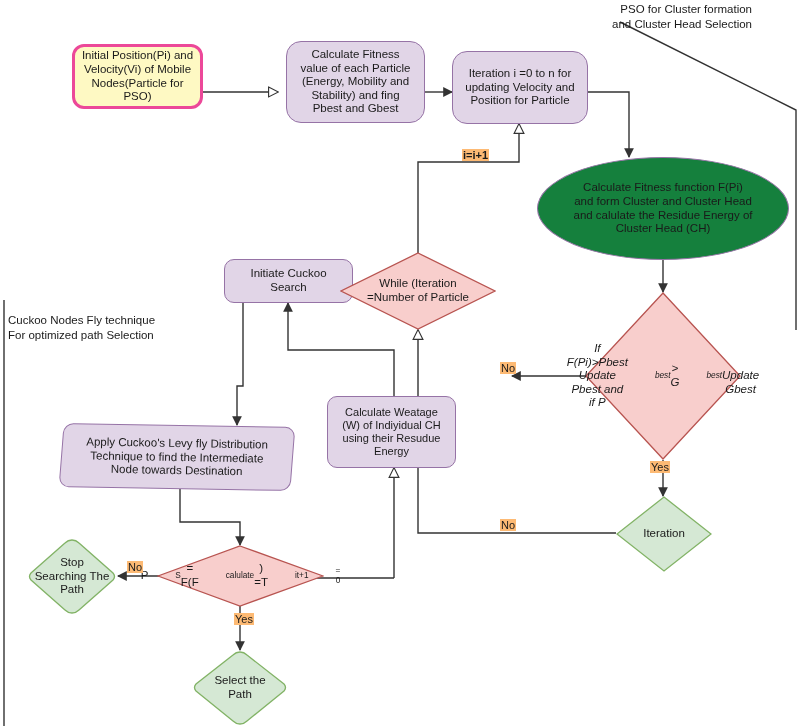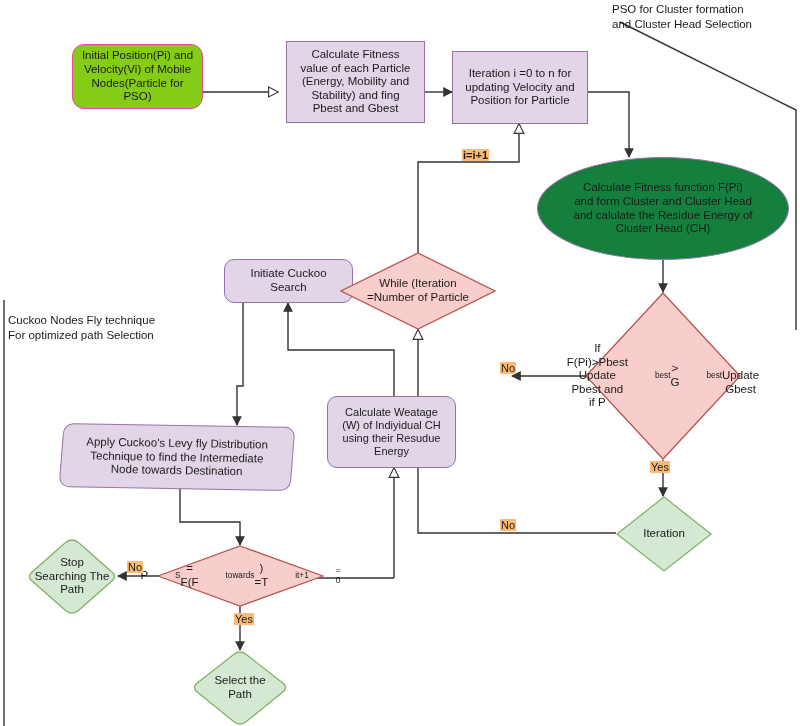--- a/index.html
+++ b/index.html
@@ -27,39 +27,40 @@
   .node {
     position: absolute;
     box-sizing: border-box;
     display: flex;
     align-items: center;
     justify-content: center;
     text-align: center;
     color: #1a1a1a;
     line-height: 1.18;
     z-index: 3;
+    border-radius: 15px;
   }
   .node .lbl {
     display: block;
     padding: 0 3px;
     white-space: pre-line;
   }
   
   .proc {
     border: 1px solid #9673a6;
     background: #e1d5e7;
   }
   .proc-round {
     border: 1px solid #9673a6;
     background: #e1d5e7;
     border-radius: 10px;
   }
   .start-round {
-    border: 1px solid #ec4899;
-    background: #84cc16;
+    border: 3px solid #ec4899;
+    background: #fef9c3;
     border-radius: 12px;
   }
   .ellipse {
     border: 1px solid #9673a6;
     background: #15803d;
     border-radius: 50%;
   }
   .diamond-wrap {
     position: absolute;
     z-index: 3;
@@ -146,21 +147,21 @@
       <path d="M 160 576 L 118 576" marker-end="url(#arrFilled)"></path>
 
       <path d="M 240 606 L 240 650" marker-end="url(#arrFilled)"></path>
 
       <path d="M 620 22 L 796 110 L 796 330"></path>
 
       <path d="M 4 300 L 4 726"></path>
     </g>
   </svg>
 
-  <div class="note" style="left:612px; top:2px; font-size:11.5px; text-align:left;">PSO  for Cluster formation
+  <div class="note" style="left:612px; top:2px; font-size:11.5px; text-align:right;">PSO  for Cluster formation
 and Cluster Head Selection</div>
 
   <div class="note" style="left:8px; top:313px; font-size:11.5px; text-align:left;">Cuckoo Nodes Fly technique
 For optimized path Selection</div>
 
   <div class="node start-round" style="left:72px; top:44px; width:131px; height:65px; font-size:11.5px;">
     <span class="lbl">Initial Position(Pi) and
 Velocity(Vi)  of Mobile
 Nodes(Particle for
 PSO)</span>
@@ -207,39 +208,39 @@
   </div>
 
   <div class="diamond-wrap" style="left:340px; top:252px; width:156px; height:78px;">
     <svg class="diamond-shape" viewBox="0 0 156 78" xmlns="http://www.w3.org/2000/svg">
       <polygon points="78,1 155,39 78,77 1,39" fill="#f8cecc" stroke="#b85450" stroke-width="1.3"></polygon>
     </svg>
     <div class="diamond-text" style="font-size:11.5px;">While (Iteration
 =Number of Particle</div>
   </div>
 
-  <div class="diamond-wrap" style="left:585px; top:292px; width:156px; height:168px;">
+  <div class="diamond-wrap" style="left:585px; top:292px; width:156px; height:168px;font-style:italic;">
     <svg class="diamond-shape" viewBox="0 0 156 168" xmlns="http://www.w3.org/2000/svg">
       <polygon points="78,1 155,84 78,167 1,84" fill="#f8cecc" stroke="#b85450" stroke-width="1.3"></polygon>
     </svg>
     <div class="diamond-text" style="font-size:11.5px;">If F(Pi)&gt;Pbest<br>Update Pbest and<br>if P<sub>best</sub>&gt; G<sub>best</sub><br>Update Gbest</div>
   </div>
 
   <div class="diamond-wrap" style="left:616px; top:496px; width:96px; height:76px;">
     <svg class="diamond-shape" viewBox="0 0 96 76" xmlns="http://www.w3.org/2000/svg">
       <polygon points="48,1 95,38 48,75 1,38" fill="#d5e8d4" stroke="#82b366" stroke-width="1.3"></polygon>
     </svg>
     <div class="diamond-text" style="font-size:11.5px;">Iteration</div>
   </div>
 
   <div class="diamond-wrap" style="left:157px; top:545px; width:167px; height:62px;">
     <svg class="diamond-shape" viewBox="0 0 167 62" xmlns="http://www.w3.org/2000/svg">
       <polygon points="83,1 166,31 83,61 1,31" fill="#f8cecc" stroke="#b85450" stroke-width="1.3"></polygon>
     </svg>
-    <div class="diamond-text" style="font-size:11.5px;">P<sub>S</sub> = F(F<sub>towards</sub>) =T<sub>i</sub> <sup>t+1</sup> <sub>= 0</sub></div>
+    <div class="diamond-text" style="font-size:11.5px;">P<sub>S</sub> = F(F<sub>calulate</sub>) =T<sub>i</sub> <sup>t+1</sup> <sub>= 0</sub></div>
   </div>
 
   <div class="diamond-wrap" style="left:26px; top:538px; width:92px; height:77px;">
     <svg class="diamond-shape" viewBox="0 0 92 77" xmlns="http://www.w3.org/2000/svg">
       <path d="M 46 2 Q 50 2 53 5 L 87 35 Q 90 38.5 87 42 L 53 72 Q 50 75 46 75
                Q 42 75 39 72 L 5 42 Q 2 38.5 5 35 L 39 5 Q 42 2 46 2 Z" fill="#d5e8d4" stroke="#82b366" stroke-width="1.3"></path>
     </svg>
     <div class="diamond-text" style="font-size:11.5px;">Stop
 Searching The
 Path</div>

